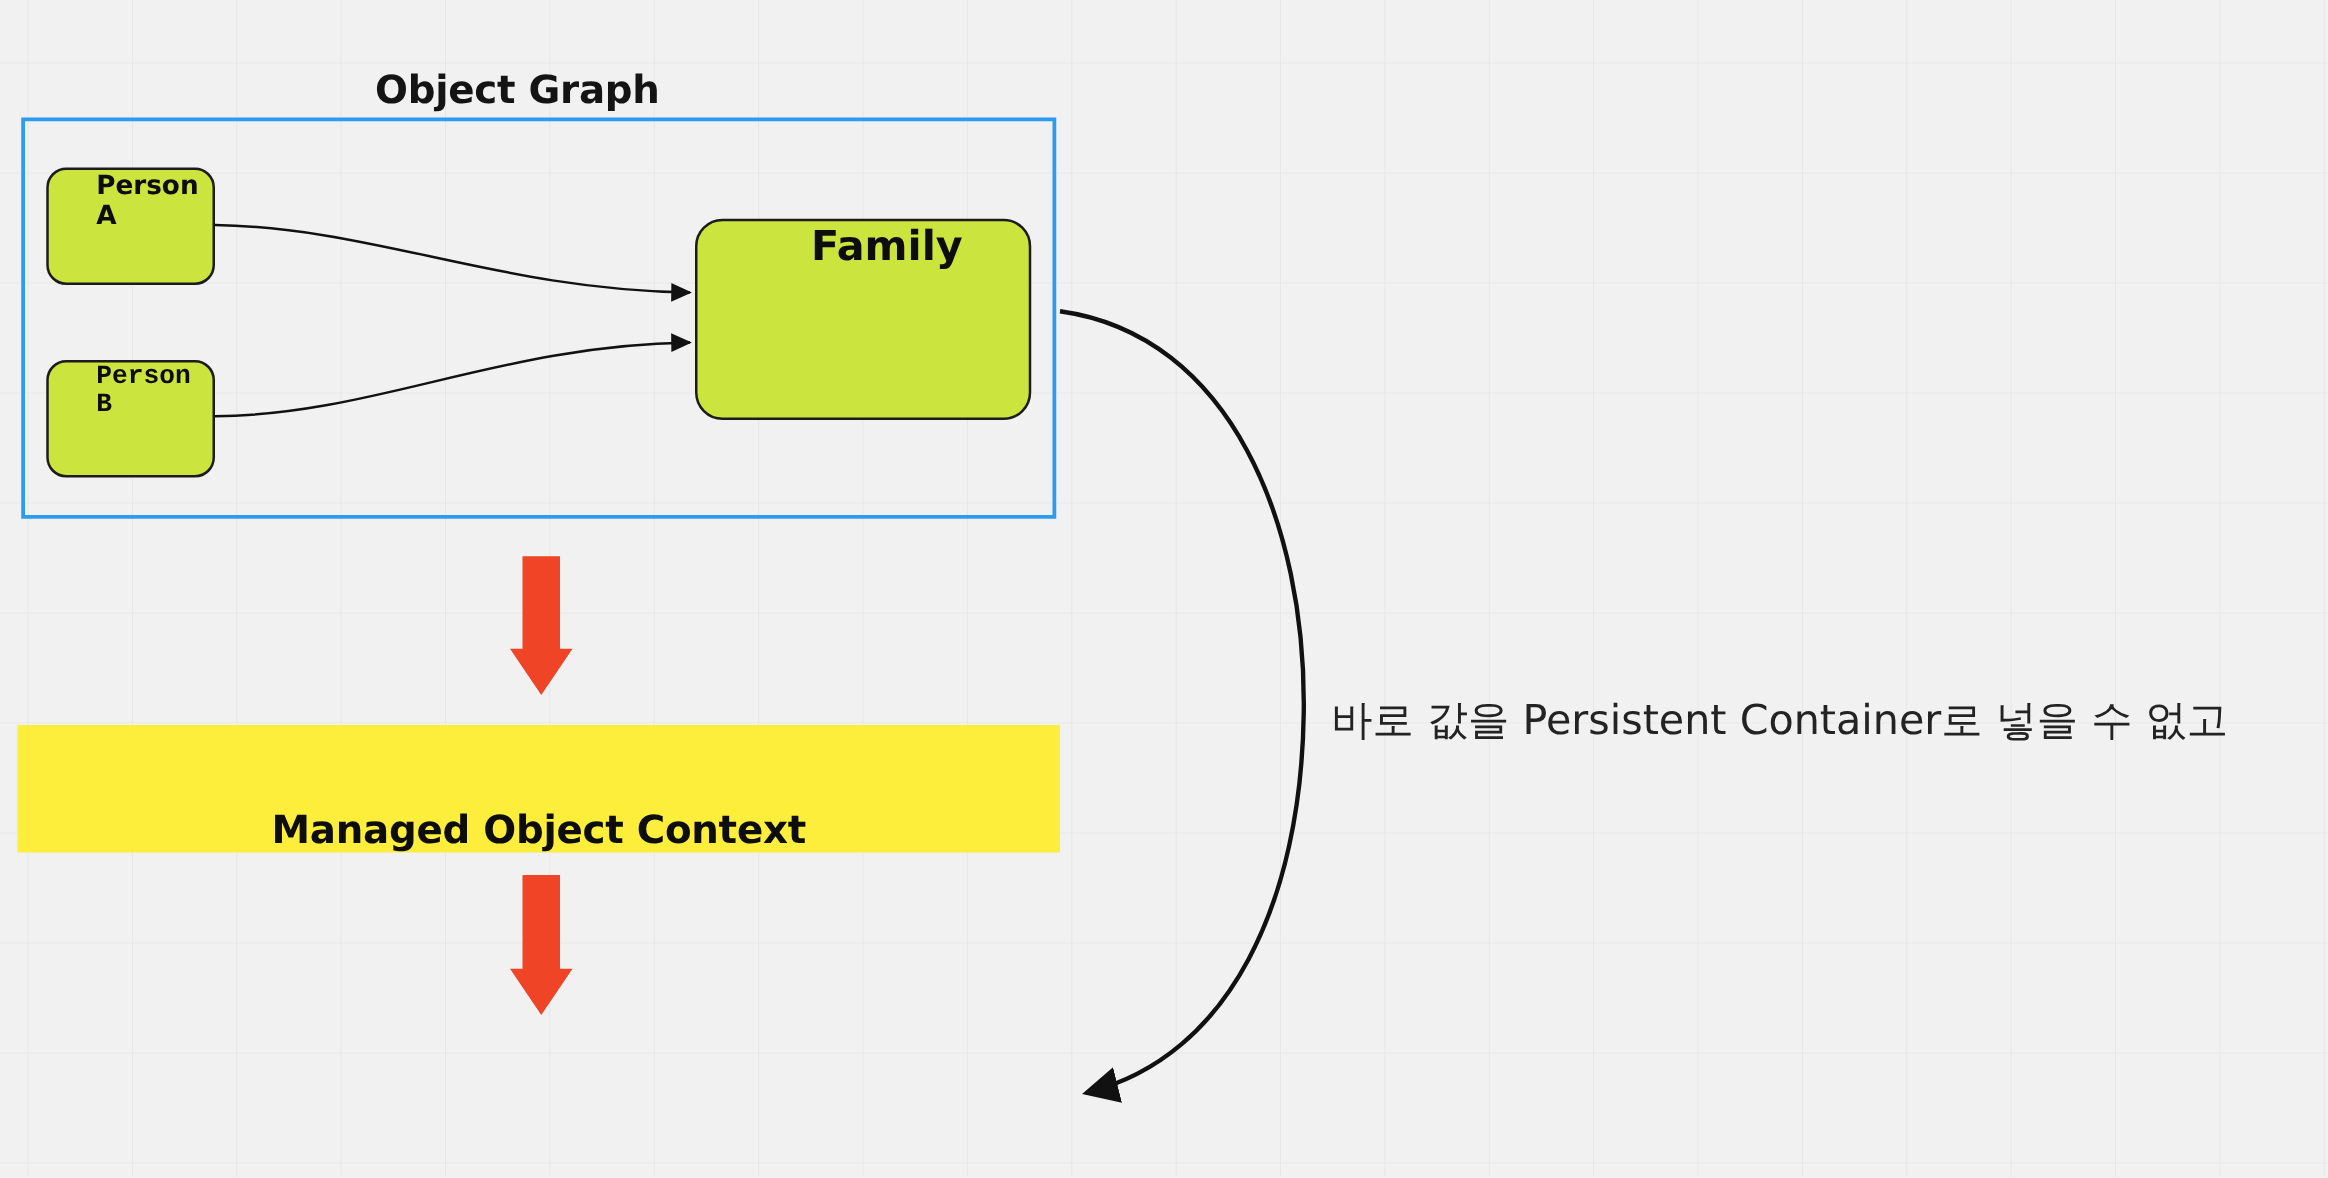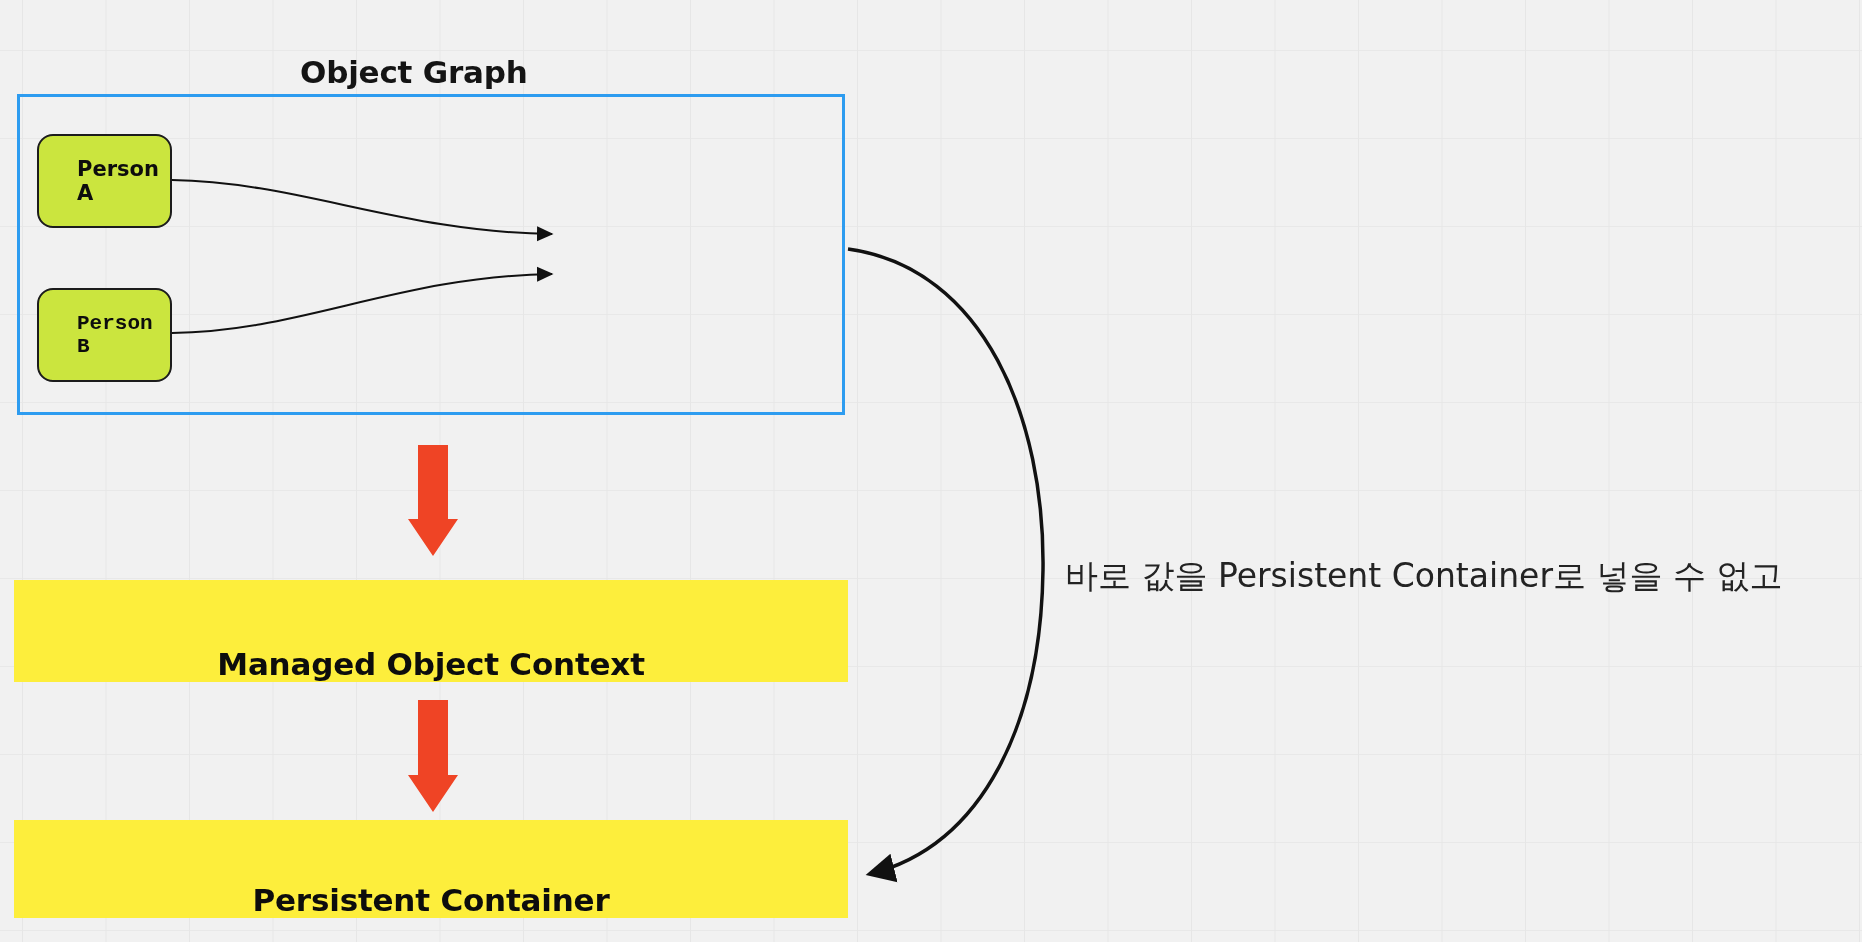--- a/index.html
+++ b/index.html
@@ -45,21 +45,20 @@
     background: transparent;
   }
 
   .node-green {
     position: absolute;
     background: #cbe53e;
     border: 2.5px solid #1c1c1c;
     border-radius: 16px;
     box-sizing: border-box;
     display: flex;
-    align-items: center;
     justify-content: center;
     color: #0d0d0d;
     font-weight: bold;
     padding-left: 38px;
   }
 
   .node-person-a {
     left: 37px;
     top: 134px;
     width: 135px;
@@ -136,28 +135,28 @@
   <div class="group-box"></div>
 
   <div class="node-green node-person-a">
     <span>Person A</span>
   </div>
 
   <div class="node-green node-person-b">
     <span>Person B</span>
   </div>
 
+  <div class="node-green node-family">
+    <span>Family</span>
+  </div>
 
   <div class="bar-yellow bar-moc">
     <span>Managed Object Context</span>
   </div>
 
-  <div class="bar-yellow bar-pc">
-    <span>Persistent Container</span>
-  </div>
 
   <svg class="svg-layer" viewBox="0 0 1862 942" xmlns="http://www.w3.org/2000/svg">
     <defs>
       <marker id="thin-arrow" viewBox="0 0 12 12" refX="10" refY="6" markerWidth="9" markerHeight="9" orient="auto-start-reverse">
         <path d="M 0 1 L 11 6 L 0 11 z" fill="#111111"></path>
       </marker>
       <marker id="fat-arrow" viewBox="0 0 14 14" refX="11" refY="7" markerWidth="9" markerHeight="9" orient="auto-start-reverse">
         <path d="M 0 0.5 L 13 7 L 0 13.5 z" fill="#111111"></path>
       </marker>
     </defs>

